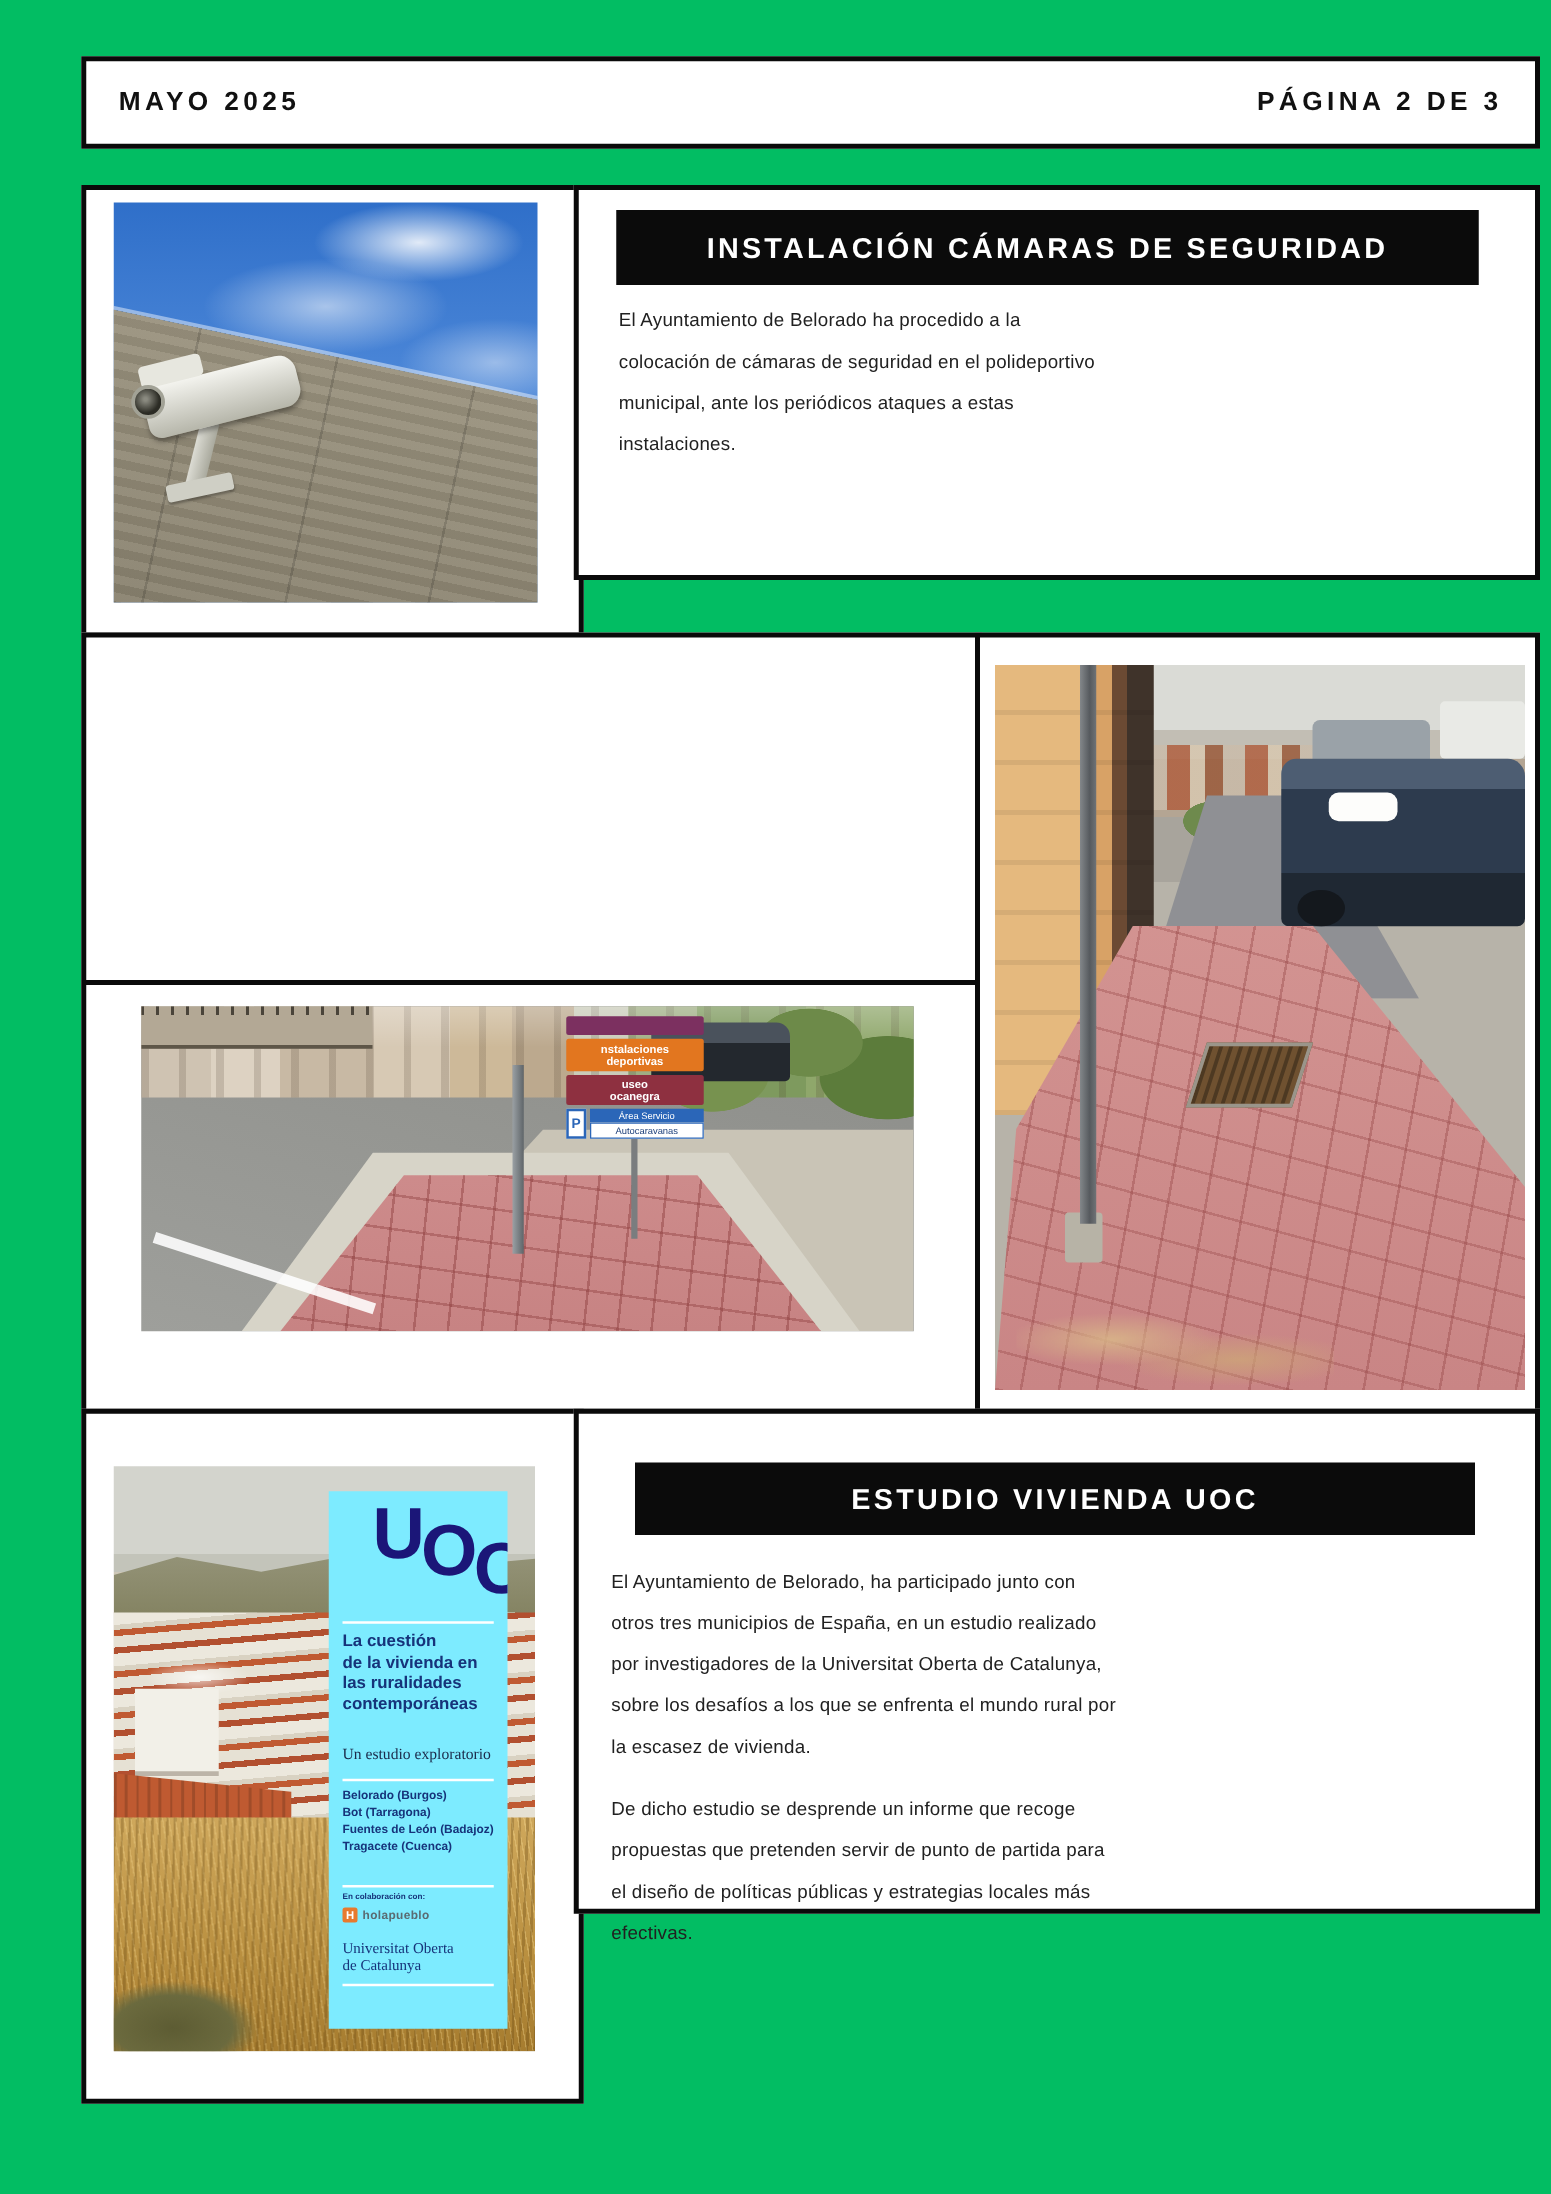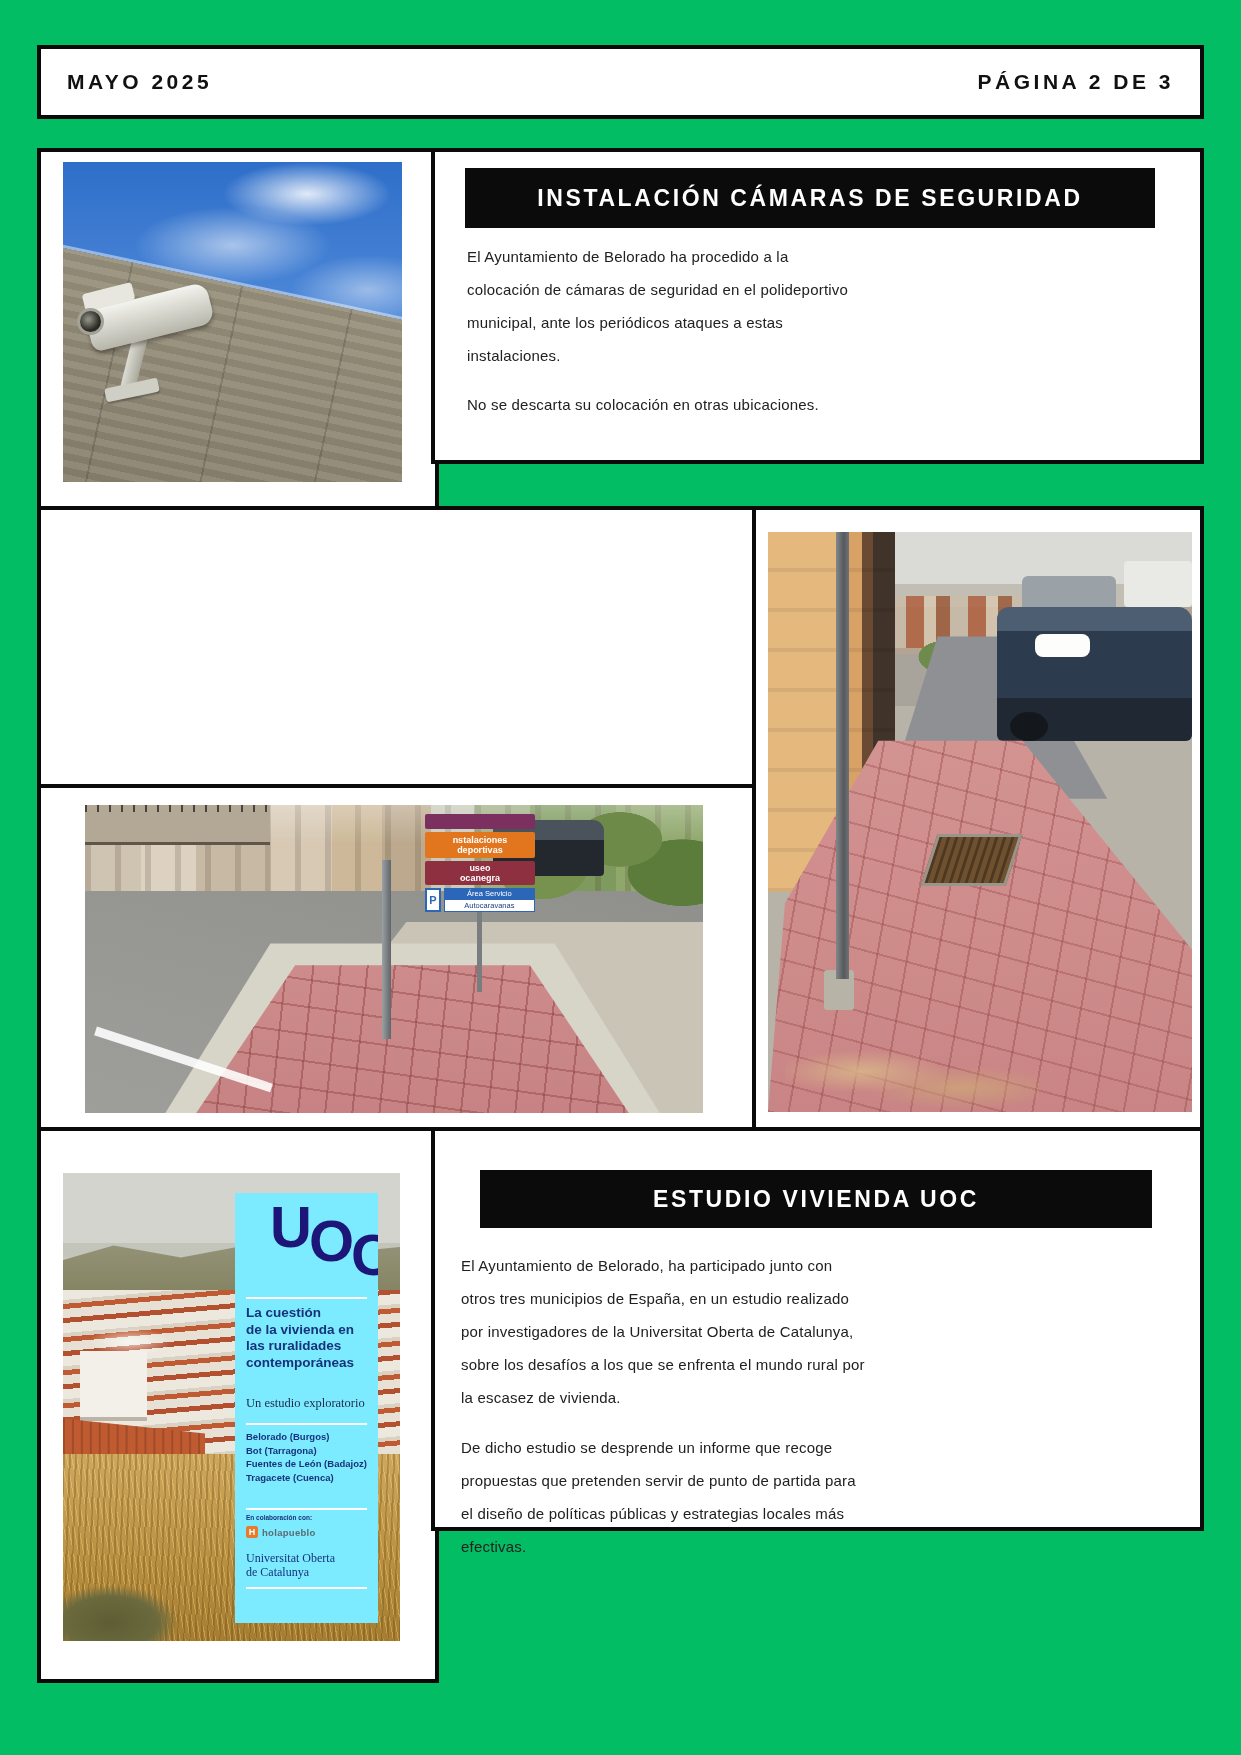--- a/index.html
+++ b/index.html
@@ -1,18 +1,18 @@
 <!DOCTYPE html>
 <html><head>
 <meta charset="utf-8">
 <style>
   html,body{margin:0;padding:0;background:#02BD63;}
   .page{position:relative;width:1241px;height:1755px;background:#02BD63;
         font-family:"Liberation Sans",sans-serif;overflow:hidden;}
-  .box{position:absolute;background:#fff;border:4px solid #0a0a0a;box-sizing:border-box;}
+  .box{position:absolute;background:#fff;border:4px solid #0a0a0a;box-sizing:border-box;margin-left:28px;}
   
   .hdr{display:flex;align-items:center;justify-content:space-between;padding:0 26px;}
   .hdr span{font-size:21px;font-weight:bold;letter-spacing:3.5px;color:#111;}
   
   .banner{position:absolute;background:#0b0b0b;display:flex;align-items:center;justify-content:center;}
   .banner span{color:#fff;font-size:23px;font-weight:bold;letter-spacing:2.6px;white-space:nowrap;}
   .para{position:absolute;font-size:15px;line-height:33px;color:#212121;letter-spacing:.2px;white-space:pre-line;}
   .para.tight{line-height:30px;}
   
   .photo{position:absolute;overflow:hidden;}
@@ -185,28 +185,27 @@
   </div>
 
   <div class="box" style="left:431px;top:148px;width:773px;height:316px;">
     <div class="banner" style="left:30px;top:16px;width:690px;height:60px;">
       <span>INSTALACIÓN CÁMARAS DE SEGURIDAD</span>
     </div>
     <p class="para" style="left:32px;top:88px;margin:0;width:700px;">El Ayuntamiento de Belorado ha procedido a la
 colocación de cámaras de seguridad en el polideportivo
 municipal, ante los periódicos ataques a estas
 instalaciones.</p>
-    <p class="para" style="left:32px;top:236px;margin:0;width:700px;">No se descarta su colocación en otras ubicaciones.</p>
   </div>
 
   <div class="box" style="left:37px;top:506px;width:721px;height:286px;">
   </div>
 
   <div class="box" style="left:37px;top:784px;width:721px;height:347px;">
-    <div class="photo ph-street" style="left:44px;top:17px;width:618px;height:308px;">
+    <div class="photo ph-street" style="left:44px;top:17px;width:618px;height:260px;">
       <div class="st-top"></div>
       <div class="st-wallrail"></div>
       <div class="st-green"></div>
       <div class="st-car"></div>
       <div class="st-sidewalk"></div>
       <div class="st-curb"></div>
       <div class="st-ramp"></div>
       <div class="st-line"></div>
       <div class="st-post"></div>
       <div class="st-signs">

